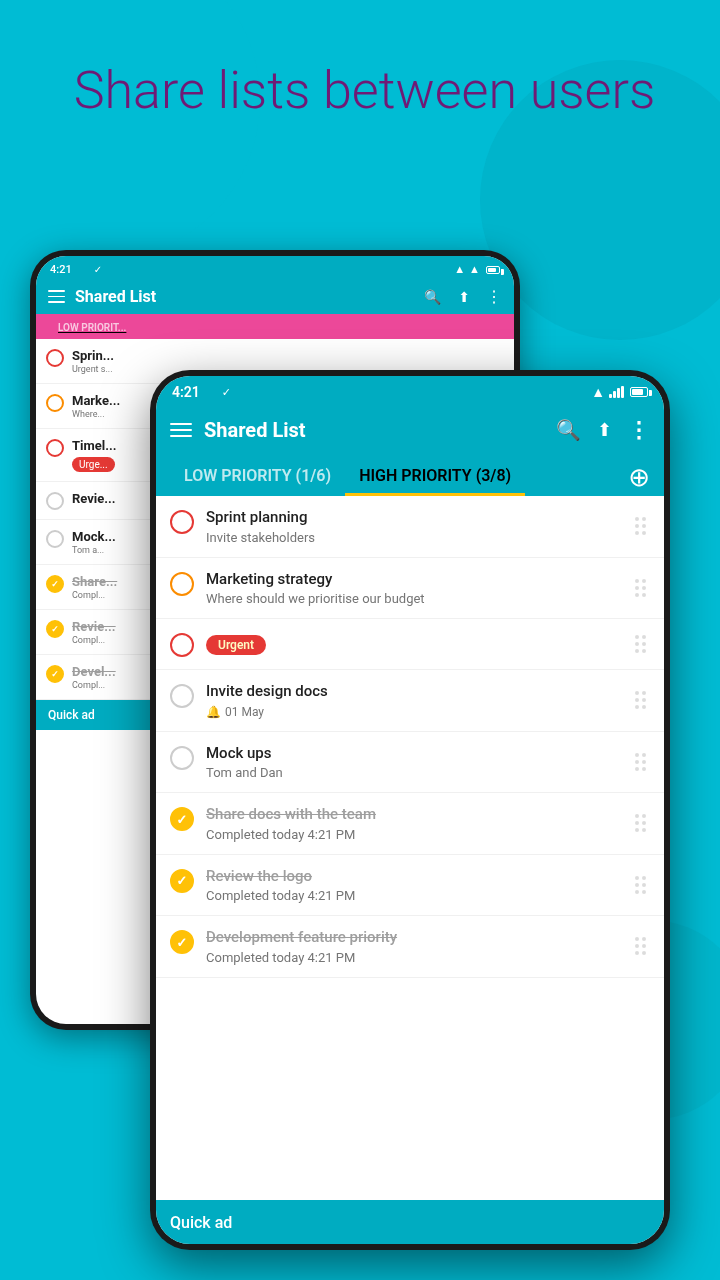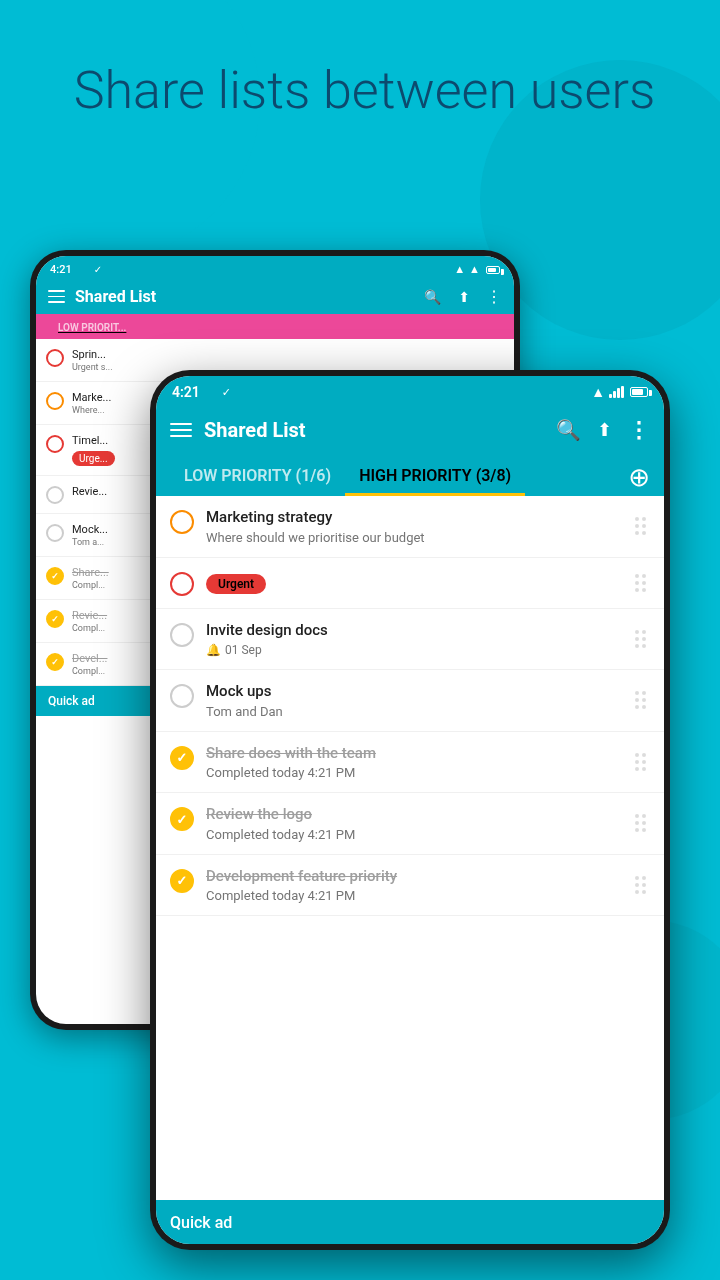--- a/index.html
+++ b/index.html
@@ -38,21 +38,21 @@
       bottom: 160px; right: -30px;
       z-index: 0;
     }
 
     .hero-text {
       position: absolute;
       top: 60px;
       left: 9px; right: 0;
       text-align: center;
       z-index: 1;
-      color: #0c4a6e;
+      color: #701a75;
       font-size: 52px;
       font-weight: 300;
       line-height: 1.2;
       padding: 0 40px;
     }
 
     
     .phone-bg {
       position: absolute;
       top: 250px;
@@ -269,21 +269,21 @@
       text-decoration: line-through;
       color: #9E9E9E;
     }
     .task-subtitle {
       font-size: 13px;
       color: #757575;
       margin-top: 2px;
     }
     .task-badge {
       background: #E53935;
-      color: #000000;
+      color: #fef9c3;
       font-size: 12px;
       font-weight: 600;
       padding: 3px 12px;
       border-radius: 14px;
       display: inline-block;
       margin-top: 4px;
     }
     .task-due {
       font-size: 12px;
       color: #757575;
@@ -373,21 +373,21 @@
       align-items: center;
       justify-content: center;
     }
     .bg-checkbox.checked::after {
       content: '✓';
       color: white;
       font-size: 9px;
       font-weight: 700;
     }
     .bg-task-content { flex: 1; }
-    .bg-task-title { font-size: 11px; color: #212121; font-weight: 400; }
+    .bg-task-title { font-size: 13px; color: #212121; font-weight: 700; }
     .bg-task-title.st { text-decoration: line-through; color: #9E9E9E; }
     .bg-task-sub { font-size: 9px; color: #757575; margin-top: 1px; }
     .bg-badge { background: #E53935; color: white; font-size: 10px; padding: 2px 7px; border-radius: 10px; display: inline-block; margin-top: 2px; }
     .bg-quick-add { background: #00ACC1; padding: 8px 12px; color: white; font-size: 12px; font-weight: 500; }
   </style>
 </head>
 <body>
 
 <div class="bg-circle1"></div>
 <div class="bg-circle2"></div>
@@ -536,20 +536,35 @@
         <span>LOW PRIORITY (1/6)</span>
       </div>
       <div class="tab active">
         <span>HIGH PRIORITY (3/8)</span>
       </div>
       <div class="tab-add">⊕</div>
     </div>
 
     <div class="task-list">
 
+      <div class="task-item">
+        <div class="task-checkbox red"></div>
+        <div class="task-content">
+          <div class="task-title">Sprint planning</div>
+          <div class="task-subtitle">Invite stakeholders</div>
+        </div>
+        <div class="drag-handle">
+          <div class="drag-dot"></div>
+          <div class="drag-dot"></div>
+          <div class="drag-dot"></div>
+          <div class="drag-dot"></div>
+          <div class="drag-dot"></div>
+          <div class="drag-dot"></div>
+        </div>
+      </div>
 
       <div class="task-item">
         <div class="task-checkbox orange"></div>
         <div class="task-content">
           <div class="task-title">Marketing strategy</div>
           <div class="task-subtitle">Where should we prioritise our budget</div>
         </div>
         <div class="drag-handle">
           <div class="drag-dot"></div>
           <div class="drag-dot"></div>
@@ -576,21 +591,21 @@
           <div class="drag-dot"></div>
         </div>
       </div>
 
       <div class="task-item">
         <div class="task-checkbox"></div>
         <div class="task-content">
           <div class="task-title">Invite design docs</div>
           <div class="task-due">
             <span>🔔</span>
-            <span>01 Sep</span>
+            <span>01 May</span>
           </div>
         </div>
         <div class="drag-handle">
           <div class="drag-dot"></div>
           <div class="drag-dot"></div>
           <div class="drag-dot"></div>
           <div class="drag-dot"></div>
           <div class="drag-dot"></div>
           <div class="drag-dot"></div>
         </div>

